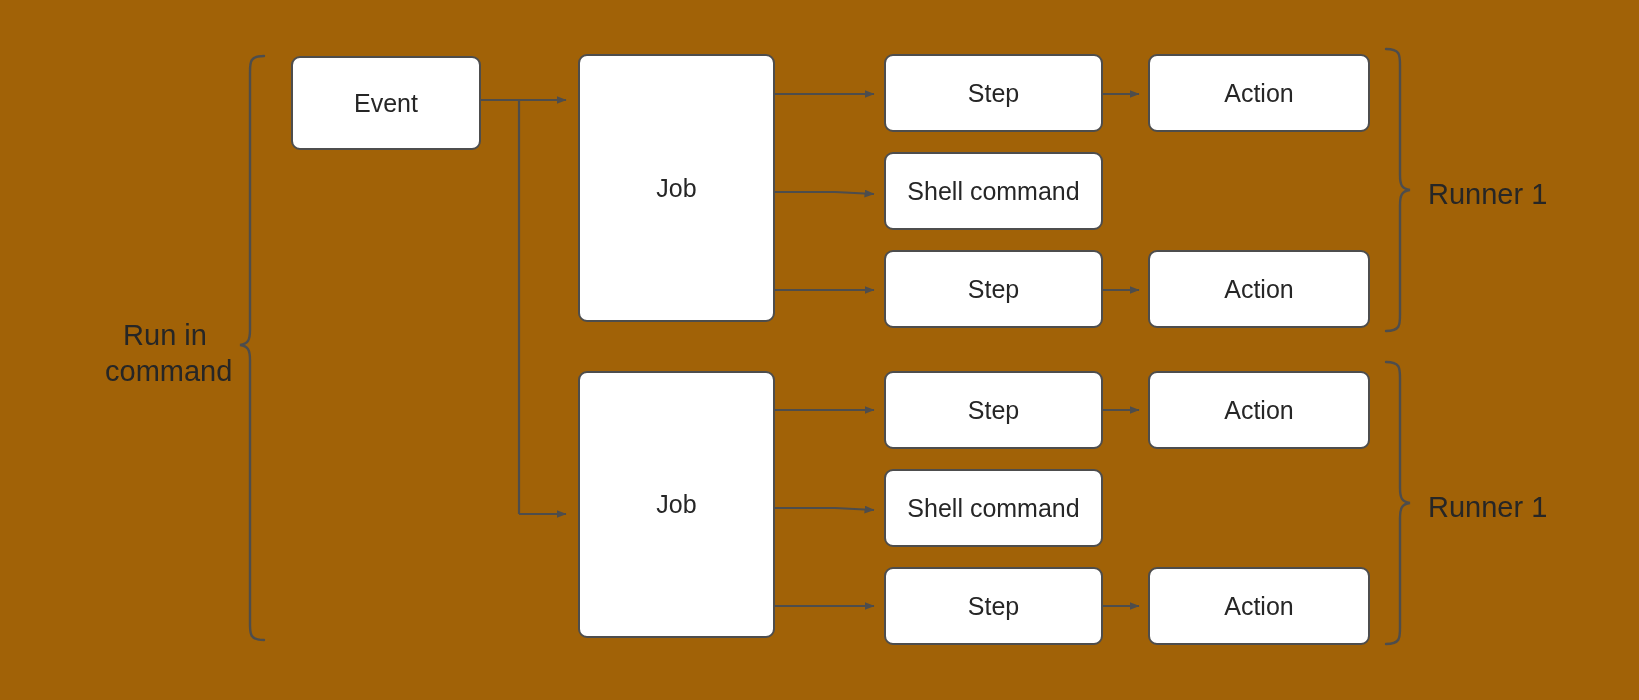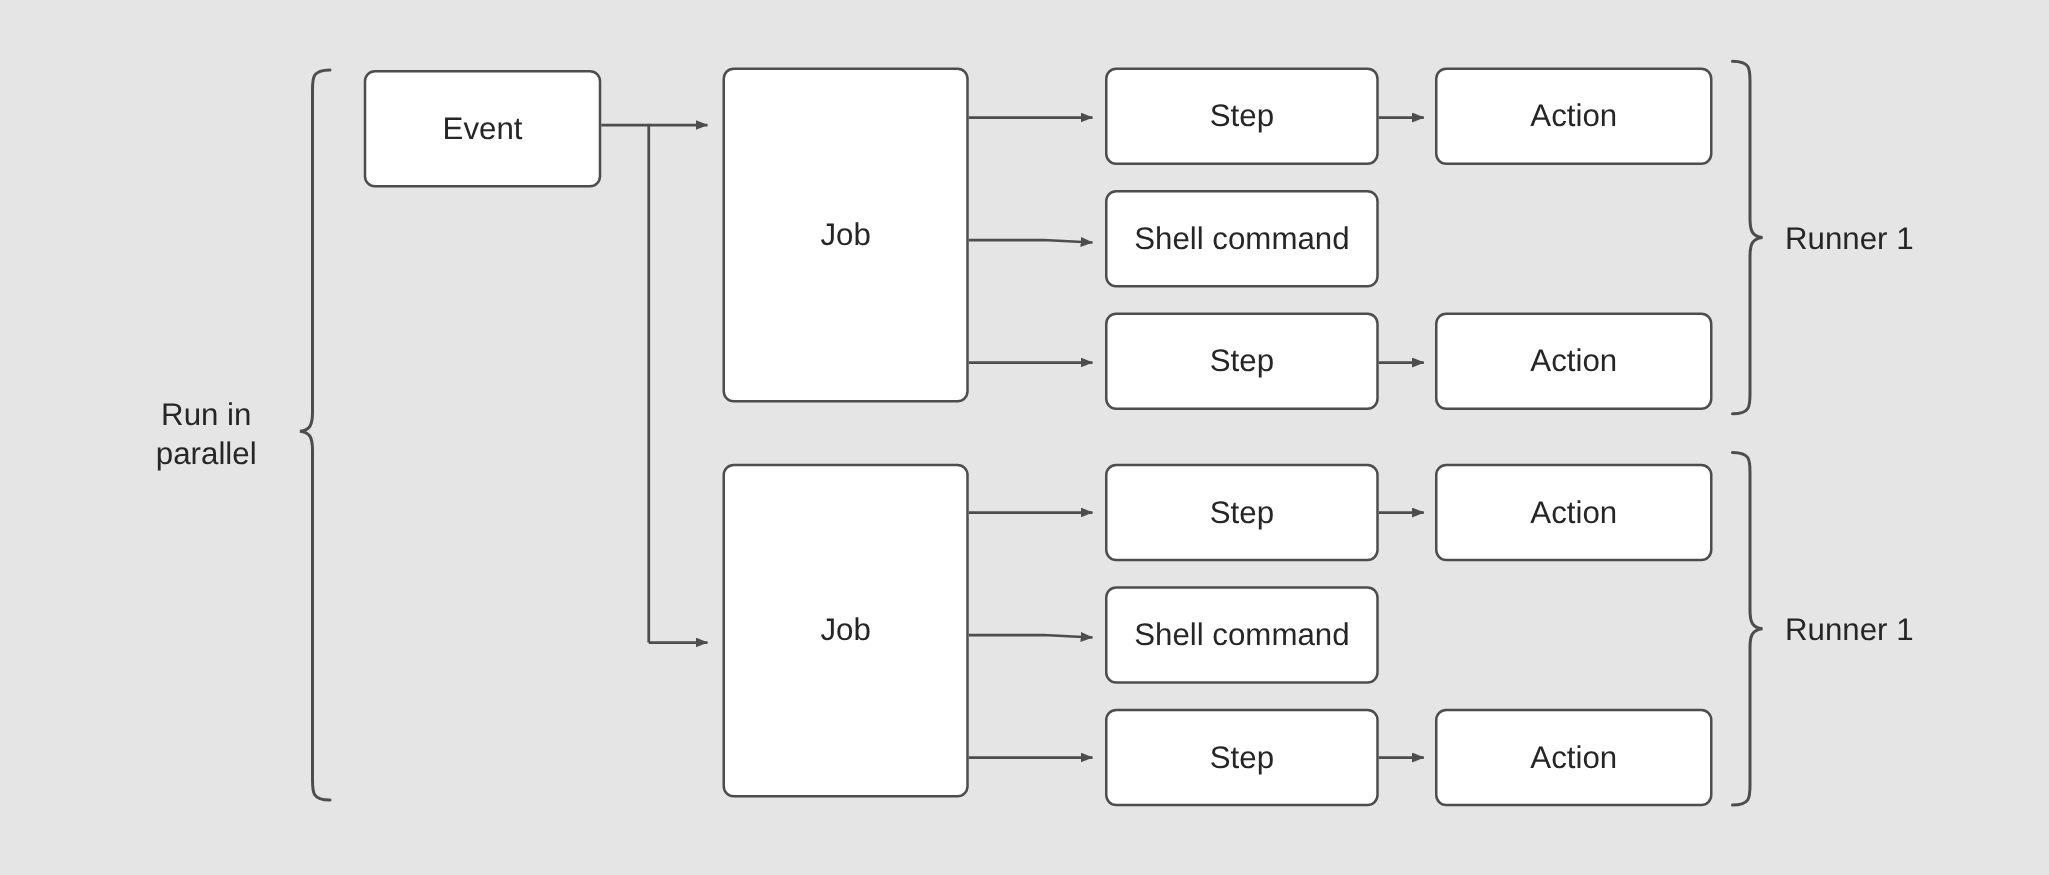--- a/index.html
+++ b/index.html
@@ -4,21 +4,21 @@
 <style>
   html, body {
     margin: 0;
     padding: 0;
     background: #ffffff;
   }
   #canvas {
     position: relative;
     width: 1639px;
     height: 700px;
-    background: #e5e5e5;
+    background: #a16207;
     font-family: "Liberation Sans", sans-serif;
     overflow: hidden;
   }
   #diagram-svg {
     position: absolute;
     left: 0;
     top: 0;
     width: 1639px;
     height: 700px;
   }
@@ -36,21 +36,21 @@
     color: #262626;
     font-size: 25px;
     font-family: "Liberation Sans", sans-serif;
     line-height: 1.15;
     text-align: center;
     white-space: nowrap;
   }
   .brace-label {
     position: absolute;
     color: #262626;
-    font-size: 25px;
+    font-size: 29px;
     font-family: "Liberation Sans", sans-serif;
     line-height: 1.25;
     text-align: center;
     white-space: pre-line;
   }
 </style>
 </head>
 <body>
 
 <div id="canvas">
@@ -167,19 +167,19 @@
 
   <div class="node-box" style="left:884px; top:567px; width:219px; height:78px;">
     <span class="node-label">Step</span>
   </div>
 
   <div class="node-box" style="left:1148px; top:567px; width:222px; height:78px;">
     <span class="node-label">Action</span>
   </div>
 
   <div class="brace-label" style="left:105px; top:317px; width:120px;">Run in
-parallel</div>
+command</div>
 
   <div class="brace-label" style="left:1428px; top:176px; width:200px; text-align:left;">Runner 1</div>
 
   <div class="brace-label" style="left:1428px; top:489px; width:200px; text-align:left;">Runner 1</div>
 
 </div>
 
 </body></html>

